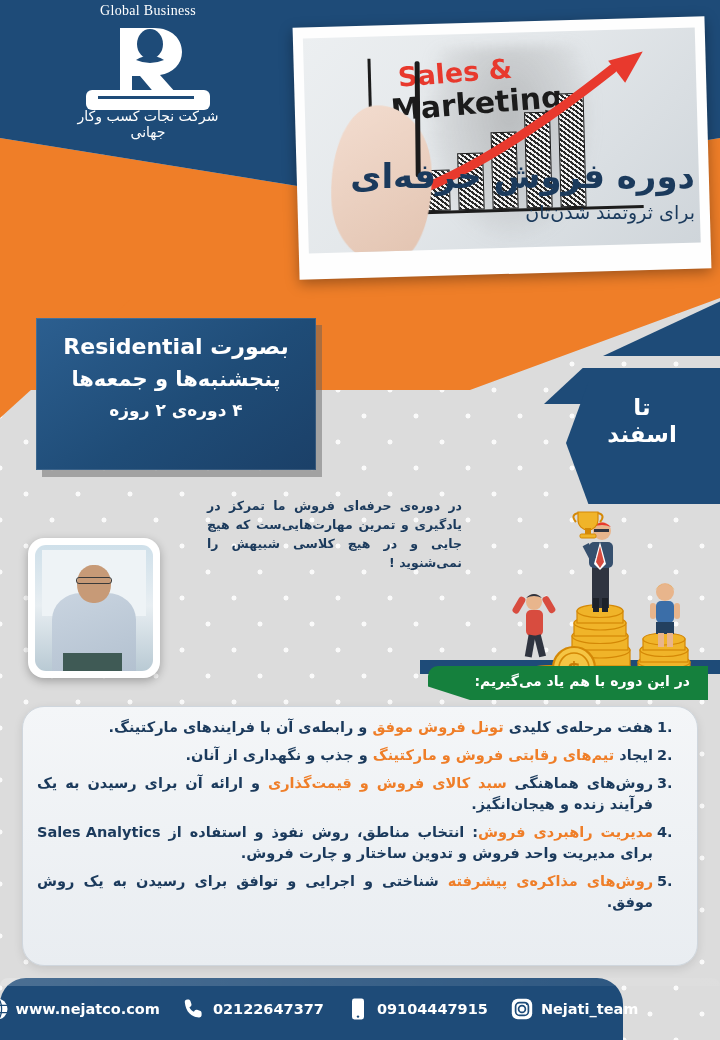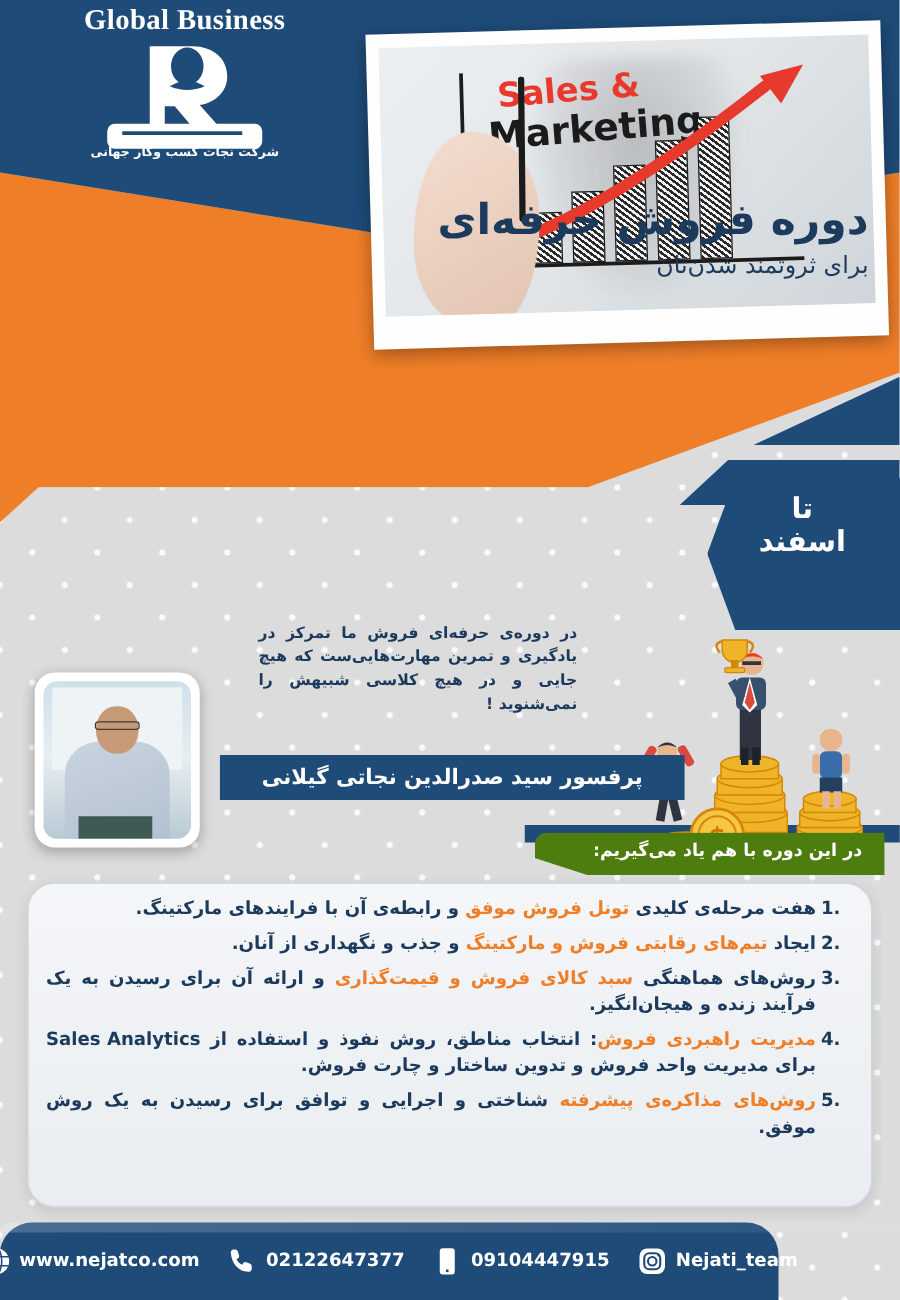--- a/index.html
+++ b/index.html
@@ -54,26 +54,26 @@
     z-index: 1;
   }
 
   
   .logo {
     position: absolute; left: 58px; top: 4px; width: 180px; height: 132px;
     z-index: 6; text-align: center; color: #fff;
   }
   .logo-name {
     font-family: "Liberation Serif", "DejaVu Serif", serif;
-    font-size: 23px; font-weight: bold; letter-spacing: .3px;
+    font-size: 14px; font-weight: normal; letter-spacing: .3px;
     direction: ltr; line-height: 1;
   }
   .logo-mark { position: relative; width: 180px; height: 92px; margin-top: 2px; }
   .logo-sub {
-    font-size: 10px; margin-top: -4px; letter-spacing: .5px; font-weight: bold;
+    font-size: 14px; margin-top: -4px; letter-spacing: .5px;
   }
 
   
   .photo-frame {
     position: absolute; left: 296px; top: 22px; width: 412px; height: 252px;
     background: #fefefe;
     box-shadow: 0 4px 14px rgba(0,0,0,.35);
     transform: rotate(-1.6deg);
     padding: 11px 10px 26px 10px;
     z-index: 5;
@@ -178,21 +178,21 @@
     font-size: 17px; font-weight: bold; text-align: center; line-height: 36px;
     clip-path: polygon(0 0, 100% 0, 100% 100%, 0 100%);
   }
 
   
   .illus { position: absolute; right: 8px; top: 498px; width: 230px; height: 200px; z-index: 7; }
 
   
   .ribbon {
     position: absolute; right: 12px; top: 666px; width: 280px; height: 34px;
-    background: #4d7c0f; z-index: 8;
+    background: #15803d; z-index: 8;
     border-radius: 10px 0 0 0;
     clip-path: polygon(0 0, 100% 0, 100% 100%, 42px 100%, 0 60%);
     color: #fff; font-size: 14px; font-weight: bold;
     text-align: right; padding: 7px 18px 0 0;
   }
   .ribbon-navy-bg {
     position: absolute; right: 0; top: 660px; width: 300px; height: 14px;
     background: #1e4b78; z-index: 6;
   }
 
@@ -291,20 +291,28 @@
       <div class="hand"></div>
       <div class="pen"></div>
     </div>
   </div>
 
   <div style="position:absolute;right:25px;top:156px;width:440px;z-index:6;text-align:right">
     <div style="font-size:34px;font-weight:bold;color:#1b3a5c;line-height:1.22">دوره فروش حرفه‌ای</div>
     <div style="font-size:19px;font-weight:normal;color:#1b3a5c;margin-top:4px">برای ثروتمند شدن‌تان</div>
   </div>
 
+  <div class="res-box">
+    <div class="res-l1">
+      <span>بصورت</span>
+      <span class="ltr">Residential</span>
+    </div>
+    <div class="res-l2">پنجشنبه‌ها و جمعه‌ها</div>
+    <div class="res-l3">۴ دوره‌ی ۲ روزه</div>
+  </div>
 
   <div class="date-badge">
     <div>تا</div>
     <div>اسفند</div>
   </div>
 
   <div class="tri-r-low"></div>
 
   <div class="intro">
     <p>در دوره‌ی حرفه‌ای فروش ما تمرکز در یادگیری و تمرین مهارت‌هایی‌ست که هیچ جایی و در هیچ کلاسی شبیهش را نمی‌شنوید !</p>
@@ -397,21 +405,20 @@
   <div class="prof-photo">
     <div class="prof-img">
       <div class="pp-board"></div>
       <div class="pp-body"></div>
       <div class="pp-head"></div>
       <div class="pp-glass"></div>
       <div class="pp-pants"></div>
     </div>
   </div>
 
-  <div class="prof-name">پرفسور سید صدرالدین نجاتی گیلانی</div>
 
   <div class="ribbon-navy-bg"></div>
   <div class="ribbon">در این دوره با هم یاد می‌گیریم:</div>
 
   <div class="card">
     <ol class="topics" id="topics-list">
         <li><span class="num">1.</span><span>هفت مرحله‌ی کلیدی </span><span class="hl">تونل فروش موفق</span><span> و رابطه‌ی آن با فرایندهای مارکتینگ.</span></li>
         <li><span class="num">2.</span><span>ایجاد </span><span class="hl">تیم‌های رقابتی فروش و مارکتینگ</span><span> و جذب و نگهداری از آنان.</span></li>
         <li><span class="num">3.</span><span>روش‌های هماهنگی </span><span class="hl">سبد کالای فروش و قیمت‌گذاری</span><span> و ارائه آن برای رسیدن به یک فرآیند زنده و هیجان‌انگیز.</span></li>
         <li><span class="num">4.</span><span class="hl">مدیریت راهبردی فروش</span><span>: انتخاب مناطق، روش نفوذ و استفاده از </span><span class=" ltr">Sales Analytics</span><span> برای مدیریت واحد فروش و تدوین ساختار و چارت فروش.</span></li>

